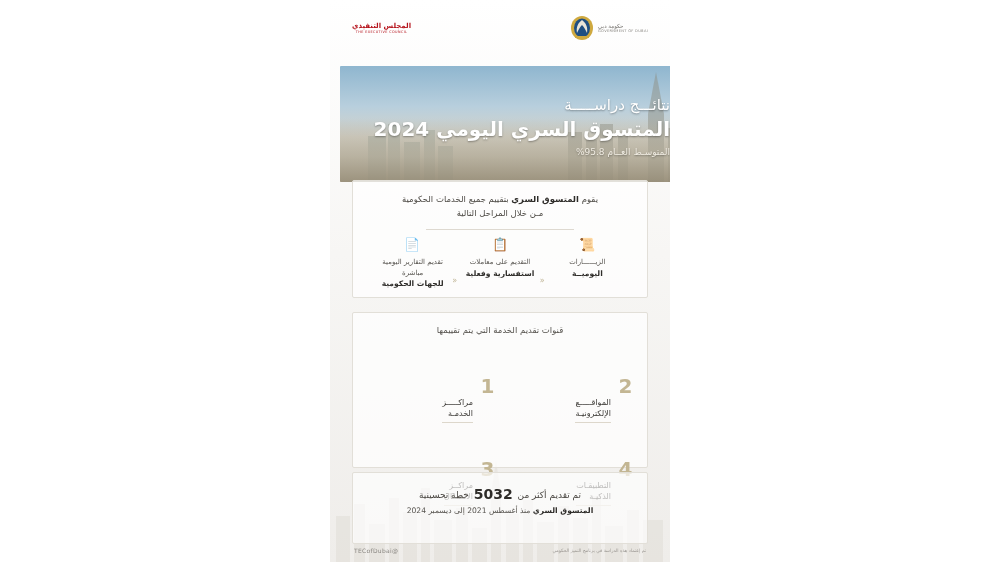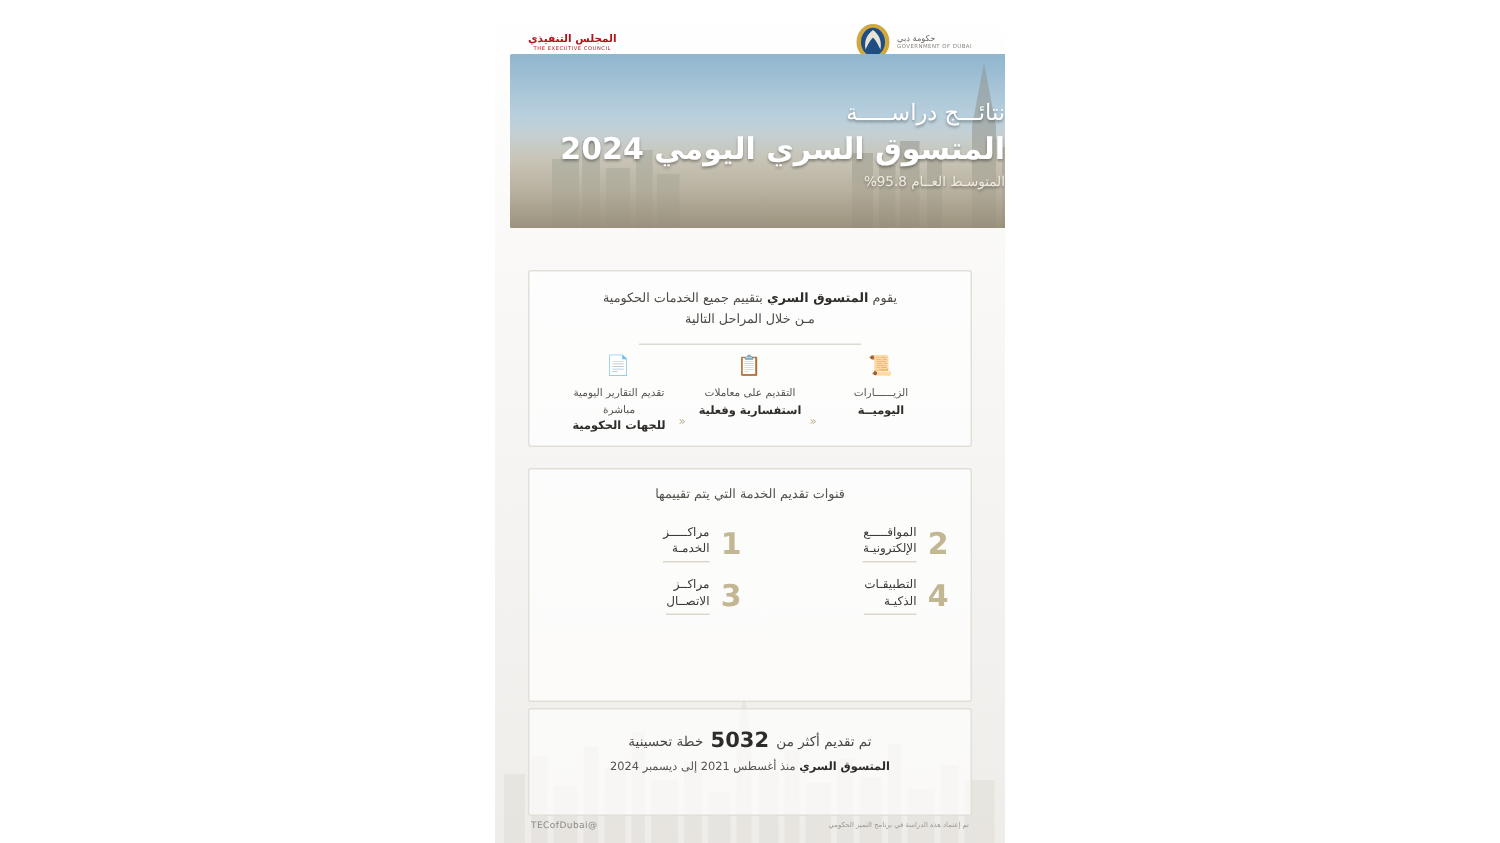--- a/index.html
+++ b/index.html
@@ -88,21 +88,21 @@
   }
   .logo-tec .en {
     font-size: 3.4px;
     color: #b5121b;
     letter-spacing: .4px;
     line-height: 1;
   }
   
   .hero {
     position: absolute;
-    top: 36px;
+    top: 66px;
     left: 10px;
     width: 348px;
     height: 116px;
     overflow: hidden;
     border-radius: 1px;
   }
   .hero .sky {
     position: absolute;
     inset: 0;
     background: linear-gradient(180deg, #8fb6cf 0%, #b8cfdd 35%, #d6d3c9 62%, #cfc6b4 100%);
@@ -236,21 +236,21 @@
     min-width: 15px;
     text-align: center;
   }
   .channel .lbl {
     font-size: 8px;
     color: #3b3935;
     line-height: 1.45;
     border-bottom: 1px solid #ddd7cb;
     padding-bottom: 2px;
   }
-  .channel .lbl .w1 { display: block; letter-spacing: 1.5px; }
+  .channel .lbl .w1 { display: block; letter-spacing: 1.5px; margin-top: 48px; }
   .channel .lbl .w2 { display: block; }
   
   #card-plans {
     top: 472px;
     height: 72px;
     padding: 11px 24px;
     background: rgba(255,255,255,.66);
   }
   .plans-l1 {
     text-align: center;

